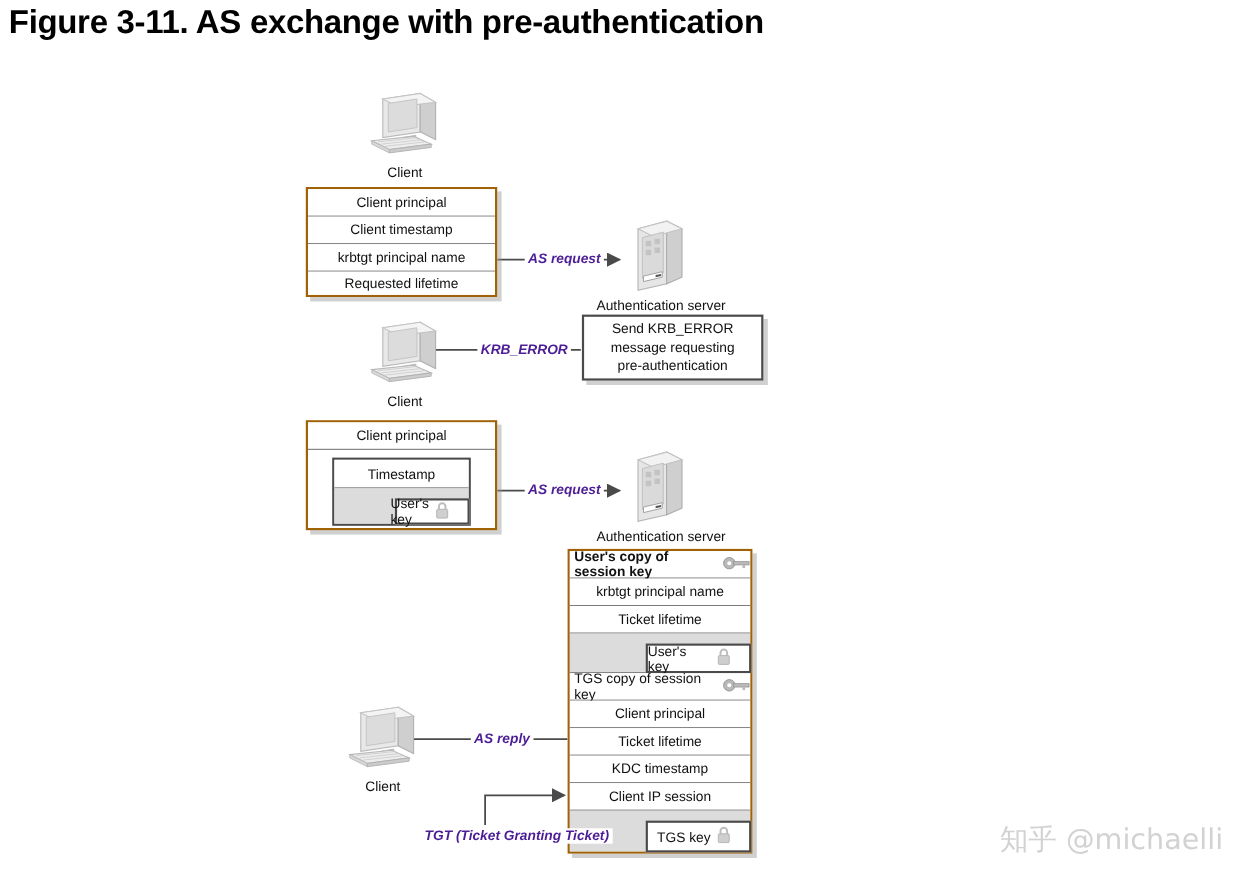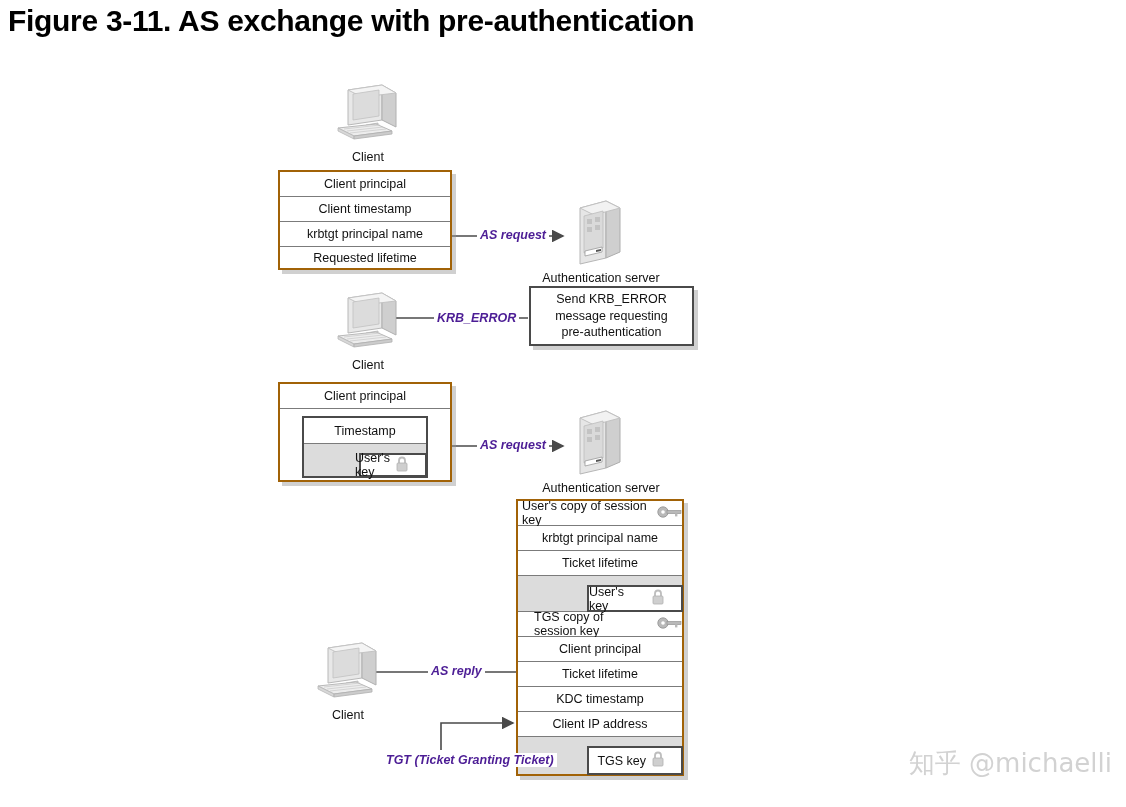--- a/index.html
+++ b/index.html
@@ -282,21 +282,21 @@
       <rect x="17" y="31" width="5" height="5" fill="#c3c3c3"></rect>
       <rect x="25" y="29" width="5" height="5" fill="#c3c3c3"></rect>
       <polygon points="15,55 32,51 32,56 15,60" fill="#ffffff" stroke="#9a9a9a" stroke-width="0.8"></polygon>
       <polygon points="26,54 31,53 31,55 26,56" fill="#555555"></polygon>
     </svg>
   </div>
   <div class="node-label" style="left:531px; top:481px; width:140px;">Authentication server</div>
 
   <div class="msg-block" id="block-as-reply" style="left:516px; top:499px; width:168px; height:277px;">
 
-    <div class="msg-row" style="height:25px; justify-content:flex-start; padding-left:4px;">
+    <div class="msg-row" style="height:25px; justify-content:flex-start; padding-left:4px;font-weight:bold;">
       <span>User's copy of session key</span>
       <span style="margin-left:4px;">
         <svg width="26" height="12" viewBox="0 0 26 12">
           <circle cx="7" cy="6" r="5.2" fill="#b9b9b9" stroke="#8f8f8f" stroke-width="0.8"></circle>
           <circle cx="7" cy="6" r="1.8" fill="#ffffff"></circle>
           <rect x="11" y="4.4" width="14" height="3.2" fill="#b9b9b9" stroke="#8f8f8f" stroke-width="0.6"></rect>
           <rect x="19" y="7.4" width="2.4" height="3" fill="#b9b9b9"></rect>
         </svg>
       </span>
     </div>
@@ -310,36 +310,36 @@
         <span>User's key</span>
         <span>
           <svg width="14" height="16" viewBox="0 0 14 16">
             <path d="M4,7 L4,4.5 A3,3 0 0 1 10,4.5 L10,7" fill="none" stroke="#bdbdbd" stroke-width="1.8"></path>
             <rect x="2" y="7" width="10" height="8" rx="1" fill="#cfcfcf" stroke="#b0b0b0" stroke-width="0.8"></rect>
           </svg>
         </span>
       </div>
     </div>
 
-    <div class="msg-row" style="height:25px; justify-content:flex-start; padding-left:16px;">
+    <div class="msg-row" style="height:25px; justify-content:flex-start; padding-left:4px;">
       <span>TGS copy of session key</span>
       <span style="margin-left:10px;">
         <svg width="26" height="12" viewBox="0 0 26 12">
           <circle cx="7" cy="6" r="5.2" fill="#b9b9b9" stroke="#8f8f8f" stroke-width="0.8"></circle>
           <circle cx="7" cy="6" r="1.8" fill="#ffffff"></circle>
           <rect x="11" y="4.4" width="14" height="3.2" fill="#b9b9b9" stroke="#8f8f8f" stroke-width="0.6"></rect>
           <rect x="19" y="7.4" width="2.4" height="3" fill="#b9b9b9"></rect>
         </svg>
       </span>
     </div>
 
     <div class="msg-row" style="height:25px;">Client principal</div>
     <div class="msg-row" style="height:25px;">Ticket lifetime</div>
     <div class="msg-row" style="height:25px;">KDC timestamp</div>
-    <div class="msg-row" style="height:25px;">Client IP address</div>
+    <div class="msg-row" style="height:25px;">Client IP session</div>
 
     <div class="enc-row" style="height:37px;">
       <div class="enc-inner" style="left:42%;">
         <span>TGS key</span>
         <span>
           <svg width="14" height="16" viewBox="0 0 14 16">
             <path d="M4,7 L4,4.5 A3,3 0 0 1 10,4.5 L10,7" fill="none" stroke="#bdbdbd" stroke-width="1.8"></path>
             <rect x="2" y="7" width="10" height="8" rx="1" fill="#cfcfcf" stroke="#b0b0b0" stroke-width="0.8"></rect>
           </svg>
         </span>

